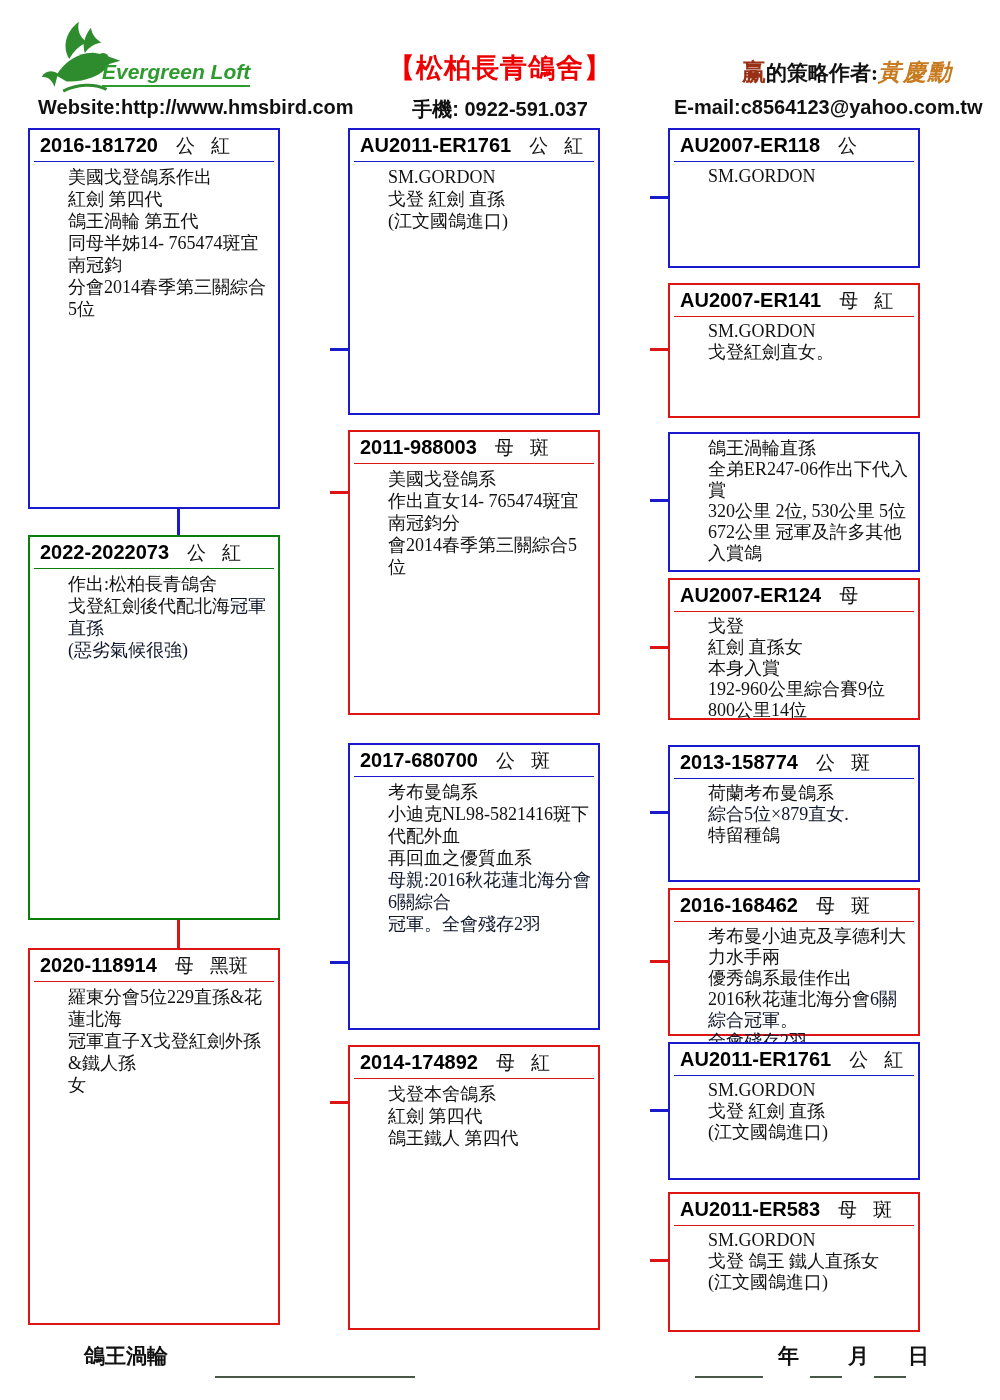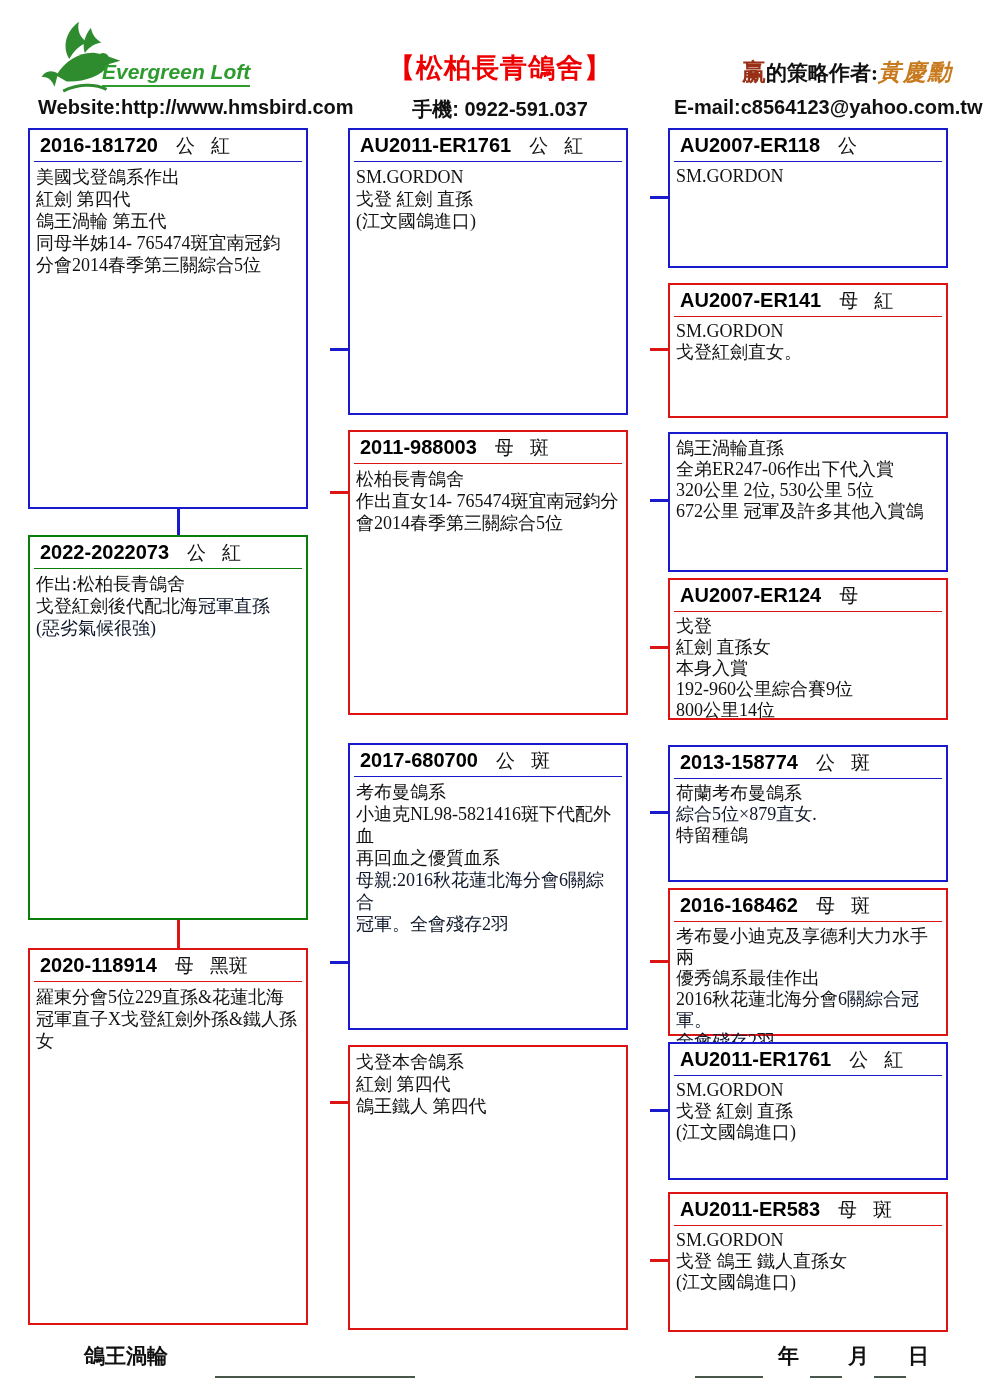--- a/index.html
+++ b/index.html
@@ -15,31 +15,31 @@
   #main-title{left:348px;top:50px;width:304px;text-align:center;
               font:bold 27px "Liberation Sans",sans-serif;color:#ee0000;letter-spacing:1px;}
   #phone{left:348px;top:96px;width:304px;text-align:center;
          font:600 20px "Liberation Sans",sans-serif;}
   #author{left:742px;top:56px;font:bold 21px "Liberation Serif",serif;text-align:center;}
   #author .win{color:#993016;font-size:24px;}
   #author .nm{color:#c87a1e;font-style:italic;font-size:23px;letter-spacing:2px;}
   #email{left:674px;top:96px;font:600 20px "Liberation Sans",sans-serif;}
 
   
-  .pbox{position:absolute;width:280px;border:2px solid #000;background:#fff;box-sizing:border-box;}
+  .pbox{position:absolute;width:252px;border:2px solid #000;background:#fff;box-sizing:border-box;}
   .b-blue{border-color:#1a1acd;}  .b-blue .ptitle{border-bottom:1.5px solid #1a1acd;}
   .b-red {border-color:#dc1414;}  .b-red  .ptitle{border-bottom:1.5px solid #dc1414;}
   .b-green{border-color:#0b7d0b;} .b-green .ptitle{border-bottom:1.5px solid #0b7d0b;}
   .ptitle{margin:0 4px;padding:4px 4px 2px 6px;line-height:24px;white-space:nowrap;}
   .ring{font:bold 20px "Liberation Sans",sans-serif;color:#000;}
   .sex{margin-left:18px;font-size:19px;}
   .feather{margin-left:16px;font-size:19px;}
   .pbody{padding:4px 6px 0 6px;font-size:18px;line-height:22px;}
   .col-r .pbody{line-height:21px;}
-  .bline{white-space:pre-wrap;}
+  .bline{white-space:pre-wrap;margin-left:32px;}
   .red{color:#0f172a;}
 
   
   .conn{position:absolute;}
   .ch{height:2.5px;} .cv{width:2.5px;}
   .cb{background:#1a1acd;} .cr{background:#dc1414;}
 
   
   .ftr{position:absolute;font:bold 21px "Liberation Serif",serif;white-space:nowrap;}
   .uline{position:absolute;height:2px;background:#49564a;}
@@ -96,36 +96,37 @@
       <div class="ptitle"><span class="ring">AU2011-ER1761</span><span class="sex">公</span><span class="feather">紅</span></div>
       <div class="pbody">
         <div class="bline"><span>SM.GORDON</span></div>
         <div class="bline"><span>戈登 紅劍 直孫</span></div>
         <div class="bline"><span>(江文國鴿進口)</span></div>
       </div>
     </div>
   <div class="pbox b-red" style="left:348px;top:430px;height:285px">
       <div class="ptitle"><span class="ring">2011-988003</span><span class="sex">母</span><span class="feather">斑</span></div>
       <div class="pbody">
-        <div class="bline"><span>松柏長青鴿舍</span></div>
+        <div class="bline"><span>美國戈登鴿系</span></div>
         <div class="bline"><span>作出直女14- 765474斑宜南冠鈞分</span></div>
         <div class="bline"><span>會2014春季第三關綜合5位</span></div>
       </div>
     </div>
   <div class="pbox b-blue" style="left:348px;top:743px;height:287px">
       <div class="ptitle"><span class="ring">2017-680700</span><span class="sex">公</span><span class="feather">斑</span></div>
       <div class="pbody">
         <div class="bline"><span>考布曼鴿系</span></div>
         <div class="bline"><span>小迪克NL98-5821416斑下代配外血</span></div>
         <div class="bline"><span>再回血之優質血系</span></div>
         <div class="bline"><span class="red">母親:2016秋花蓮北海分會6關綜合</span></div>
         <div class="bline"><span class="red">冠軍。全會殘存2羽</span></div>
       </div>
     </div>
   <div class="pbox b-red" style="left:348px;top:1045px;height:285px">
+      <div class="ptitle"><span class="ring">2014-174892</span><span class="sex">母</span><span class="feather">紅</span></div>
       <div class="pbody">
         <div class="bline"><span>戈登本舍鴿系</span></div>
         <div class="bline"><span>紅劍 第四代</span></div>
         <div class="bline"><span>鴿王鐵人 第四代</span></div>
       </div>
     </div>
 
   <div class="pbox b-blue col-r" style="left:668px;top:128px;height:140px">
       <div class="ptitle"><span class="ring">AU2007-ER118</span><span class="sex">公</span></div>
       <div class="pbody">

